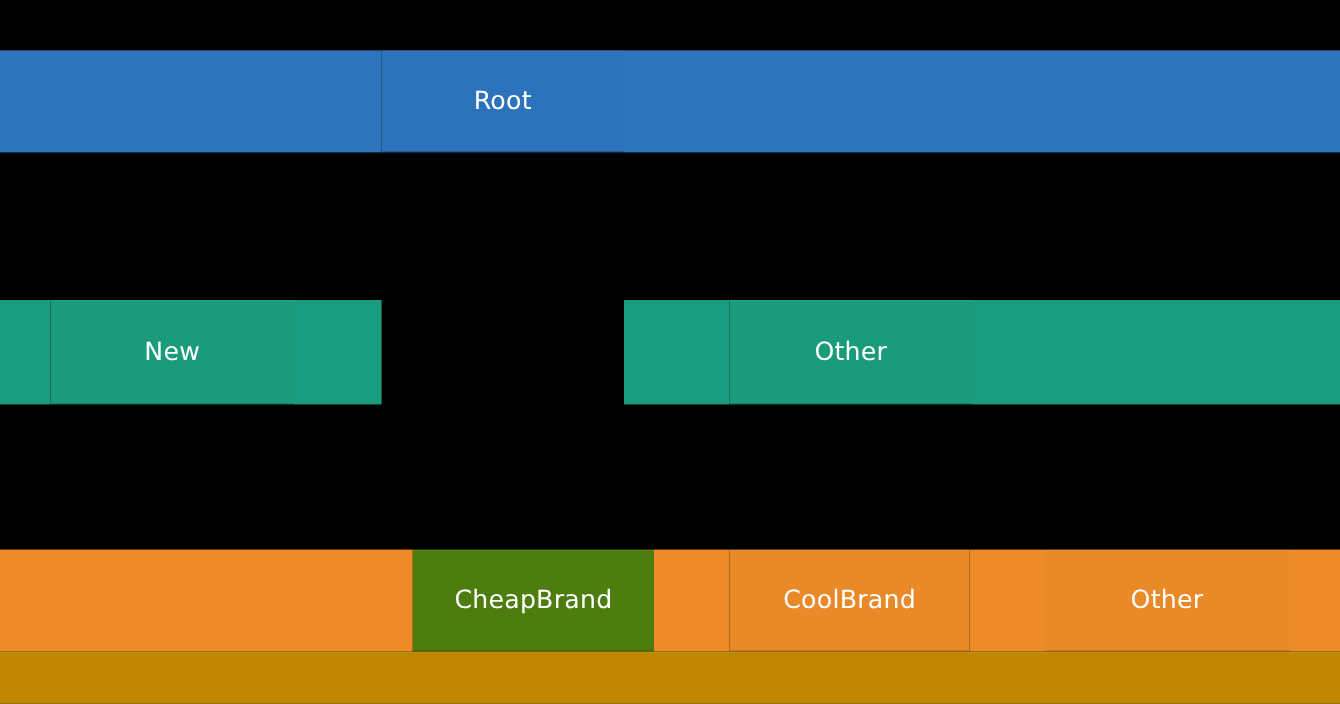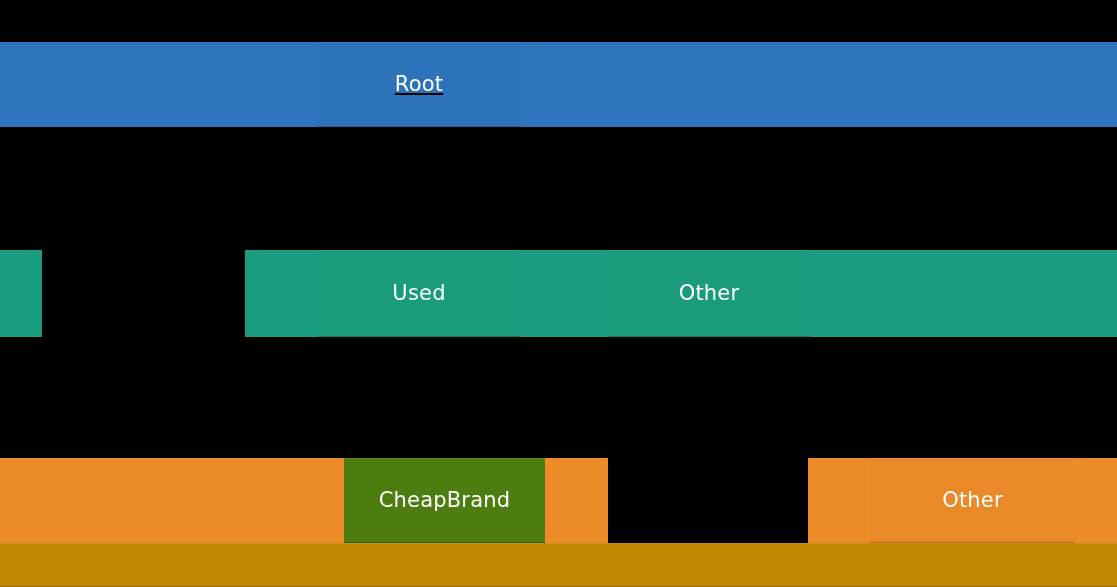--- a/index.html
+++ b/index.html
@@ -47,43 +47,46 @@
     border-top: 1px solid rgba(255,255,255,0.08);
     border-bottom: 1px solid rgba(0,0,0,0.22);
   }
 </style>
 </head>
 <body>
 
 <div id="icicle-chart" style="background: rgb(0, 0, 0);">
     <div class="level-row" style="top: 42px; height: 85px;">
       <div class="node" style="left: 0px; width: 318px; background: rgb(46, 117, 190);"></div>
-      <div class="node inset" style="left: 318px; width: 202px; background: rgb(45, 115, 187); text-decoration: underline;">
+      <div class="node inset" style="left: 318px; width: 202px; background: rgb(45, 115, 187);">
         <span class="node-label" style="color: rgb(255, 255, 255);">Root</span>
       </div>
       <div class="node" style="left: 520px; width: 597px; background: rgb(46, 117, 190);"></div>
     </div>
     <div class="level-row" style="top: 250px; height: 87px;">
       <div class="node" style="left: 0px; width: 42px; background: rgb(25, 157, 126);"></div>
+      <div class="node inset" style="left: 42px; width: 203px; background: rgb(25, 155, 124);">
+        <span class="node-label" style="color: rgb(255, 255, 255);">New</span>
+      </div>
       <div class="node" style="left: 245px; width: 73px; background: rgb(25, 157, 126);"></div>
-      <div class="node inset" style="left: 318px; width: 202px; background: rgb(25, 155, 124);">
-        <span class="node-label" style="color: rgb(255, 255, 255);">Used</span>
-      </div>
       <div class="node" style="left: 520px; width: 88px; background: rgb(25, 157, 126);"></div>
       <div class="node inset" style="left: 608px; width: 202px; background: rgb(25, 155, 124);">
         <span class="node-label" style="color: rgb(255, 255, 255);">Other</span>
       </div>
       <div class="node" style="left: 810px; width: 307px; background: rgb(25, 157, 126);"></div>
     </div>
     <div class="level-row" style="top: 458px; height: 85px;">
       <div class="node" style="left: 0px; width: 344px; background: rgb(237, 139, 41);"></div>
       <div class="node inset" style="left: 344px; width: 201px; background: #4d7c0f;">
         <span class="node-label" style="color: rgb(255, 255, 255);">CheapBrand</span>
       </div>
       <div class="node" style="left: 545px; width: 63px; background: rgb(237, 139, 41);"></div>
+      <div class="node inset" style="left: 608px; width: 200px; background: rgb(233, 137, 40);">
+        <span class="node-label" style="color: rgb(255, 255, 255);">CoolBrand</span>
+      </div>
       <div class="node" style="left: 808px; width: 62px; background: rgb(237, 139, 41);"></div>
       <div class="node inset" style="left: 870px; width: 205px; background: rgb(233, 137, 40);">
         <span class="node-label" style="color: rgb(255, 255, 255);">Other</span>
       </div>
       <div class="node" style="left: 1075px; width: 42px; background: rgb(237, 139, 41);"></div>
     </div>
     <div class="level-row" style="top: 543px; height: 44px;">
       <div class="node inset" style="left: 0px; width: 1117px; background: rgb(191, 136, 0);"></div>
     </div>
   </div>

